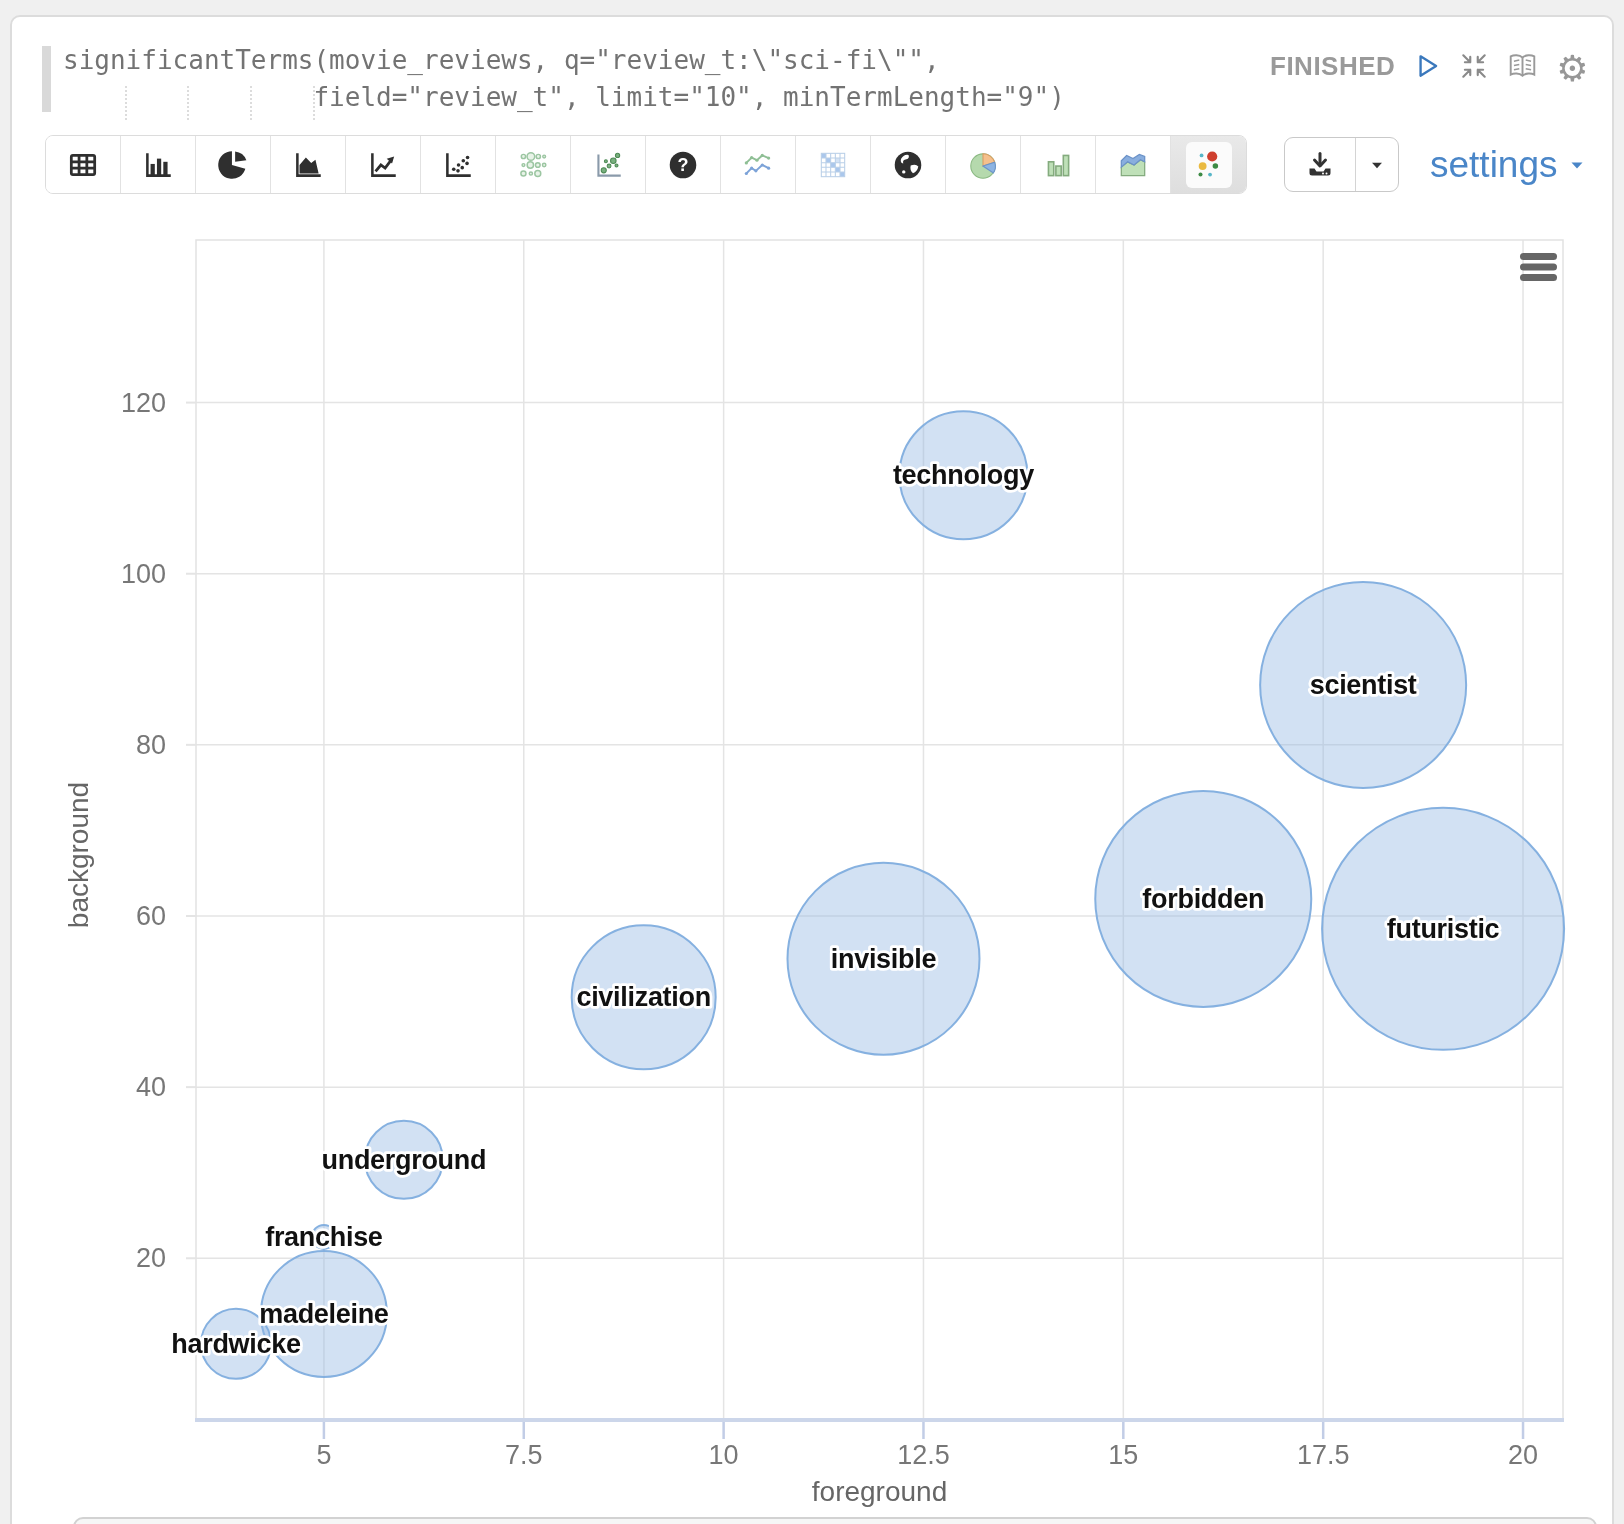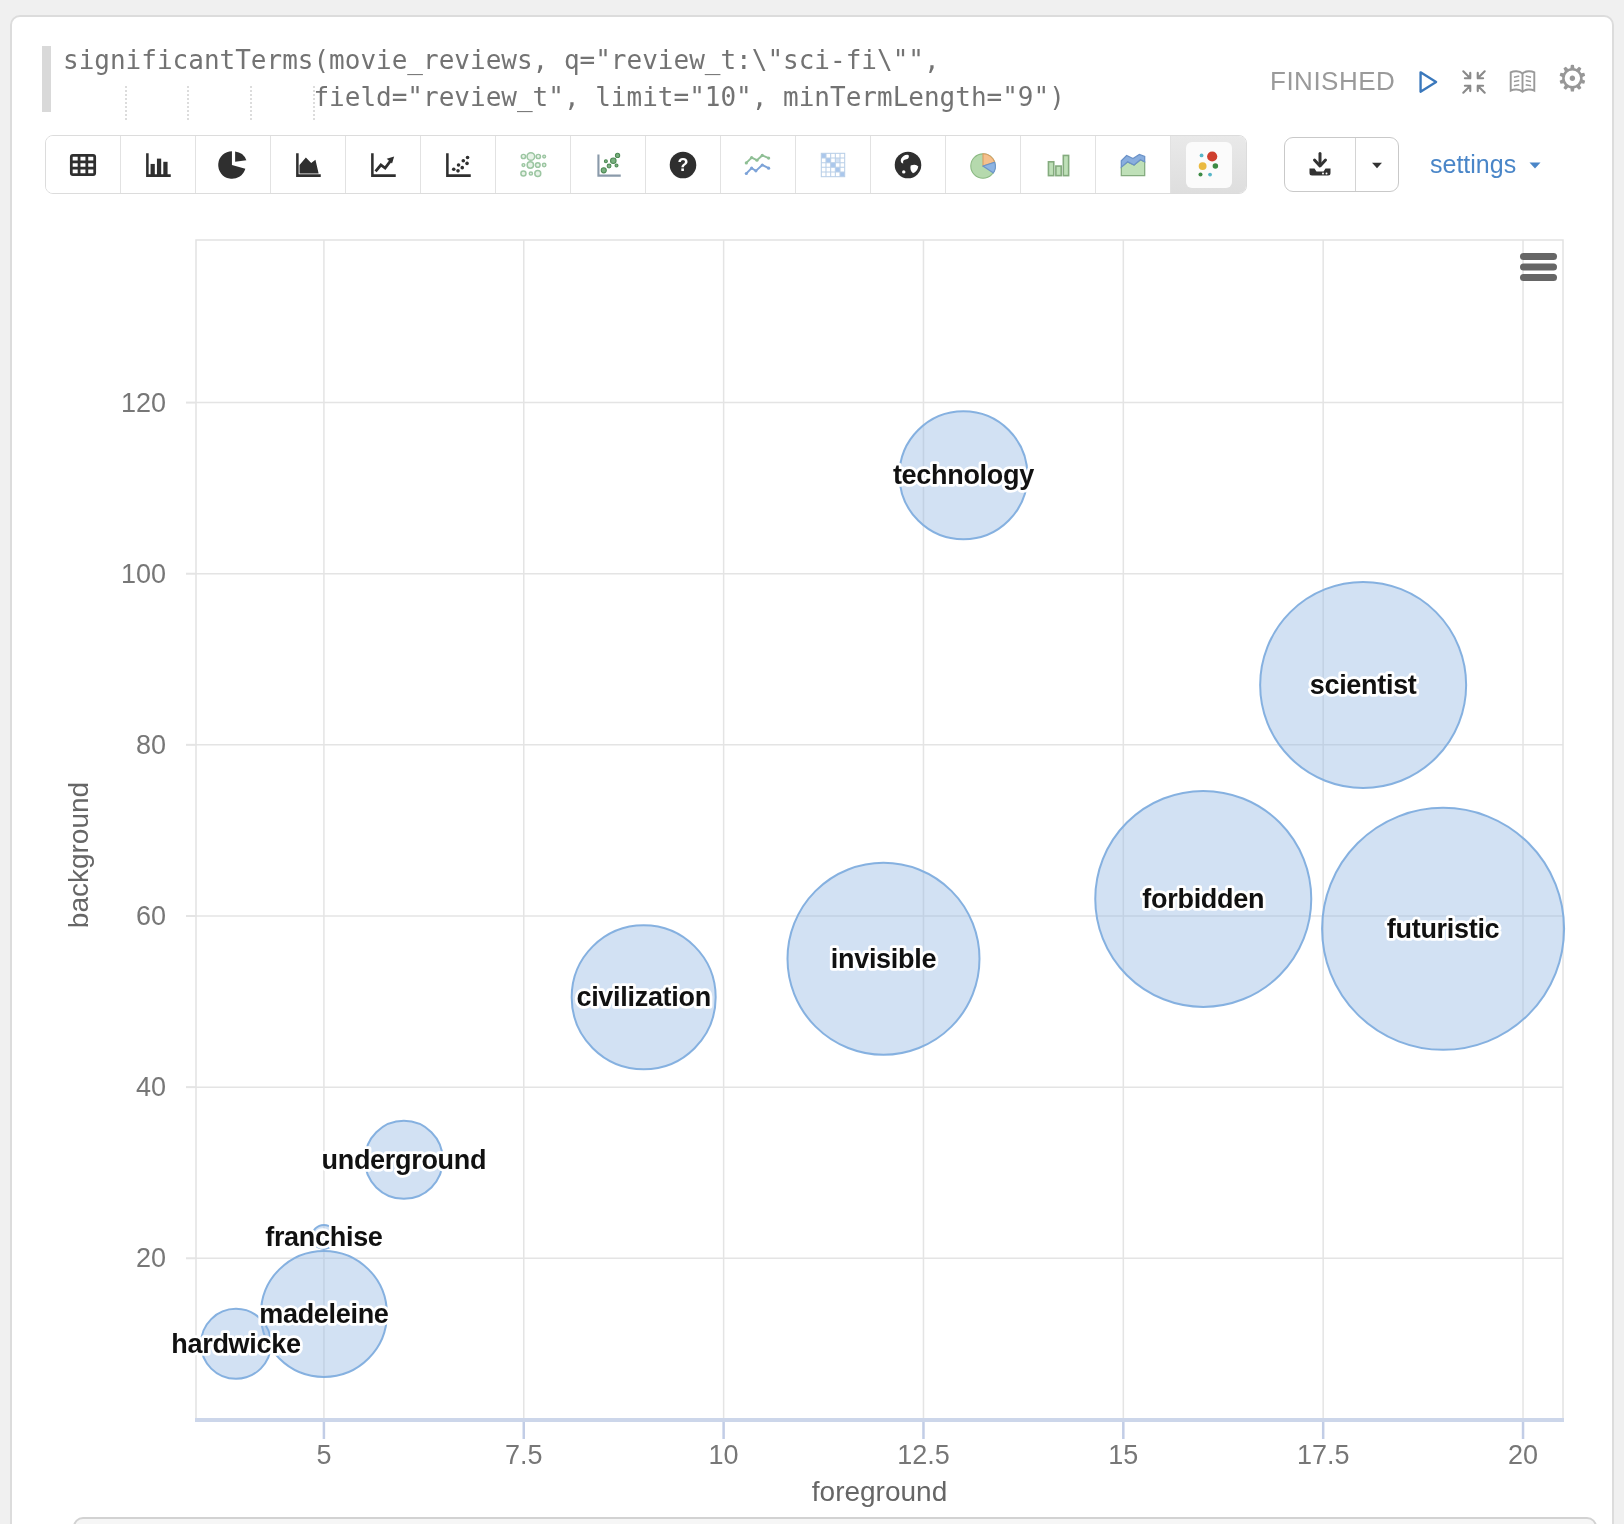--- a/index.html
+++ b/index.html
@@ -6,39 +6,39 @@
     background:#f0f0f0;font-family:"Liberation Sans","DejaVu Sans",sans-serif;}
   .card{position:absolute;left:10px;top:15px;width:1604px;height:1580px;
     background:#fff;border:2px solid #dcdcdc;border-radius:10px;box-sizing:border-box;}
   
   .para-indicator{position:absolute;left:30px;top:29px;width:9px;height:66px;background:#d9d9d9;}
   .code{position:absolute;left:51px;top:25px;margin:0;
     font-family:"DejaVu Sans Mono","Liberation Mono",monospace;
     font-size:26px;line-height:37px;color:#737373;white-space:pre;}
   .code .l2{display:block;padding-left:16ch;}
   .guide{position:absolute;top:69px;height:34px;width:0;border-left:2px dotted #dcdcdc;}
-  .status-area{position:absolute;left:1258px;top:34px;height:46px;display:flex;align-items:flex-end;gap:17px;}
+  .status-area{position:absolute;left:1258px;top:34px;height:46px;display:flex;align-items:flex-start;gap:17px;font-weight:bold;}
   .status-text{font-size:26px;color:#9a9a9a;letter-spacing:.5px;}
   .icon{display:inline-flex;align-items:center;justify-content:center;line-height:1;}
   .gear-glyph{font-family:"DejaVu Sans",sans-serif;font-size:36px;color:#979797;}
   
   .toolbar{position:absolute;left:33px;top:118px;height:57px;display:flex;
     border:1.5px solid #dcdcdc;border-radius:8px;overflow:hidden;background:#fff;}
   .chart-btn{width:75px;height:57px;display:flex;align-items:center;justify-content:center;
     background:#fff;border-right:1.5px solid #e2e2e2;box-sizing:border-box;cursor:pointer;}
   .chart-btn:last-child{border-right:none;}
   .chart-btn.selected{background:linear-gradient(#e9e9e9,#dedede);}
   .chart-btn.selected .tile{background:#fbfbfb;border-radius:6px;width:46px;height:46px;
     display:flex;align-items:center;justify-content:center;}
   .dl-group{position:absolute;left:1272px;top:120px;height:55px;display:flex;align-items:stretch;
     border:1.5px solid #c9c9c9;border-radius:9px;background:#fff;overflow:hidden;box-sizing:border-box;}
   .dl-main{width:70px;display:flex;align-items:center;justify-content:center;border-right:1.5px solid #d4d4d4;cursor:pointer;}
   .dl-caret{width:42px;display:flex;align-items:center;justify-content:center;cursor:pointer;}
   .settings{position:absolute;left:1418px;top:120px;height:55px;display:flex;align-items:center;gap:9px;
-    font-size:25px;color:#4a86c8;cursor:pointer;}
+    font-size:37px;color:#4a86c8;cursor:pointer;}
   #chart-svg{position:absolute;left:0;top:0;pointer-events:none;}
   #chart-svg [data-interactable="true"]{pointer-events:auto;cursor:pointer;}
   .next-strip{position:absolute;left:73px;top:1517px;width:1524px;height:24px;
     background:#f6f6f6;border:2px solid #d2d2d2;border-radius:10px 10px 0 0;box-sizing:border-box;}
 </style>
 </head>
 <body>
 
 <div class="card" data-interactable="false">
   <div class="para-indicator" data-interactable="false"></div>

